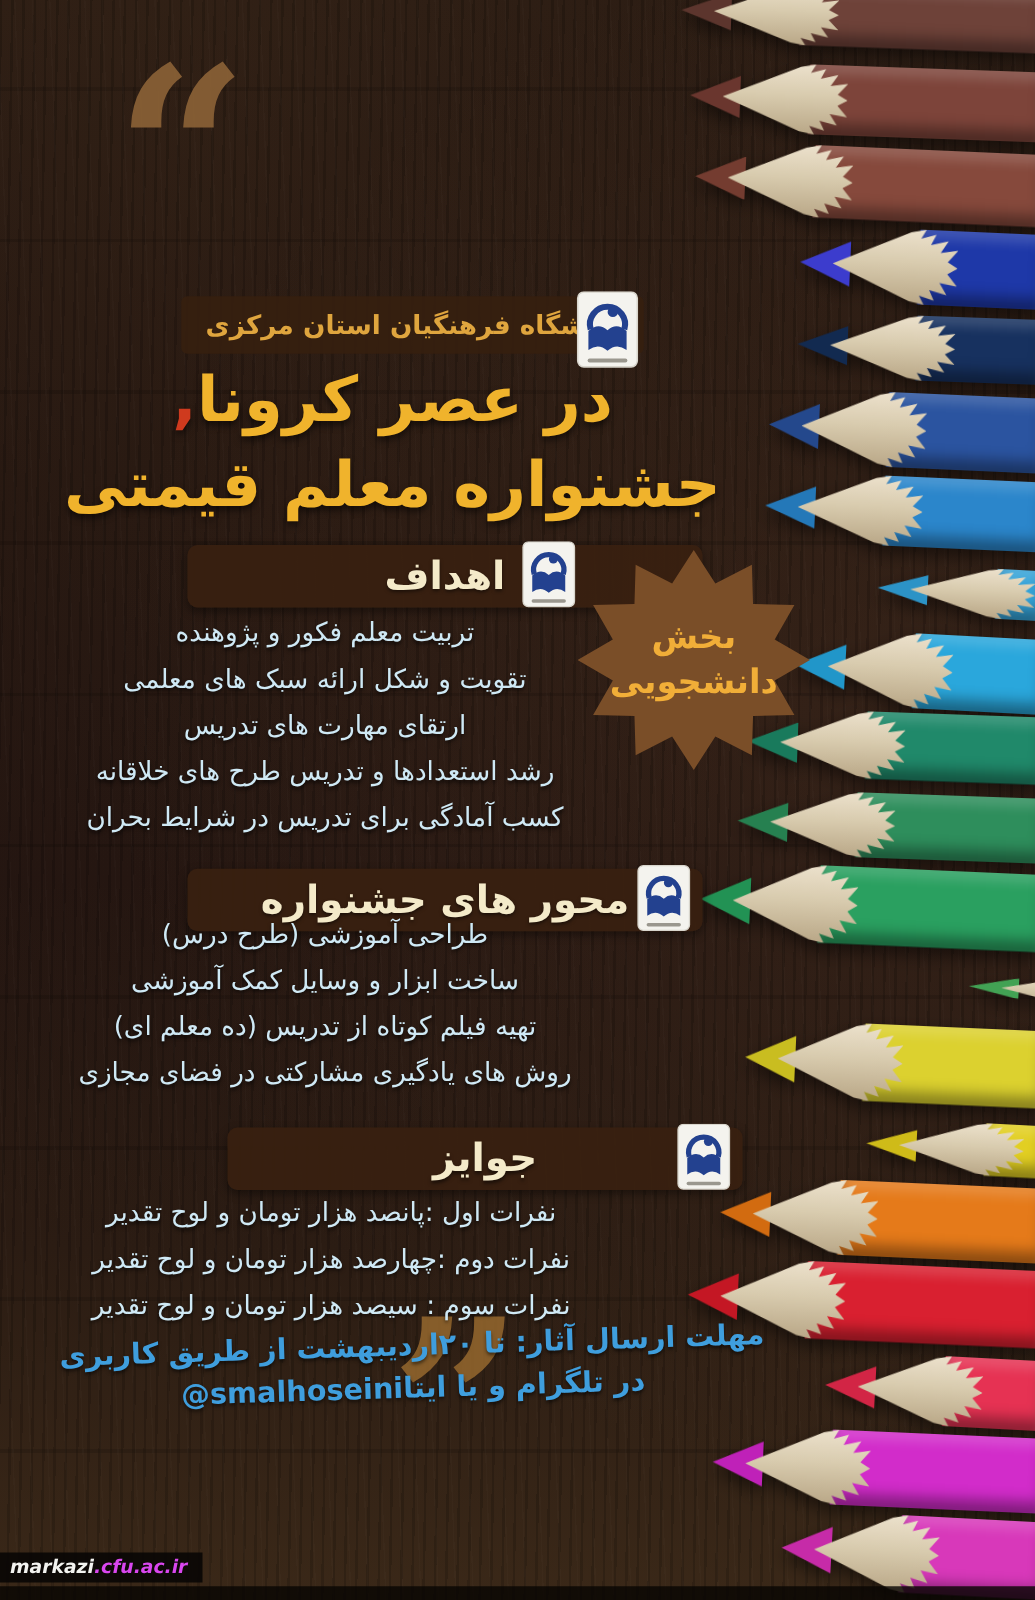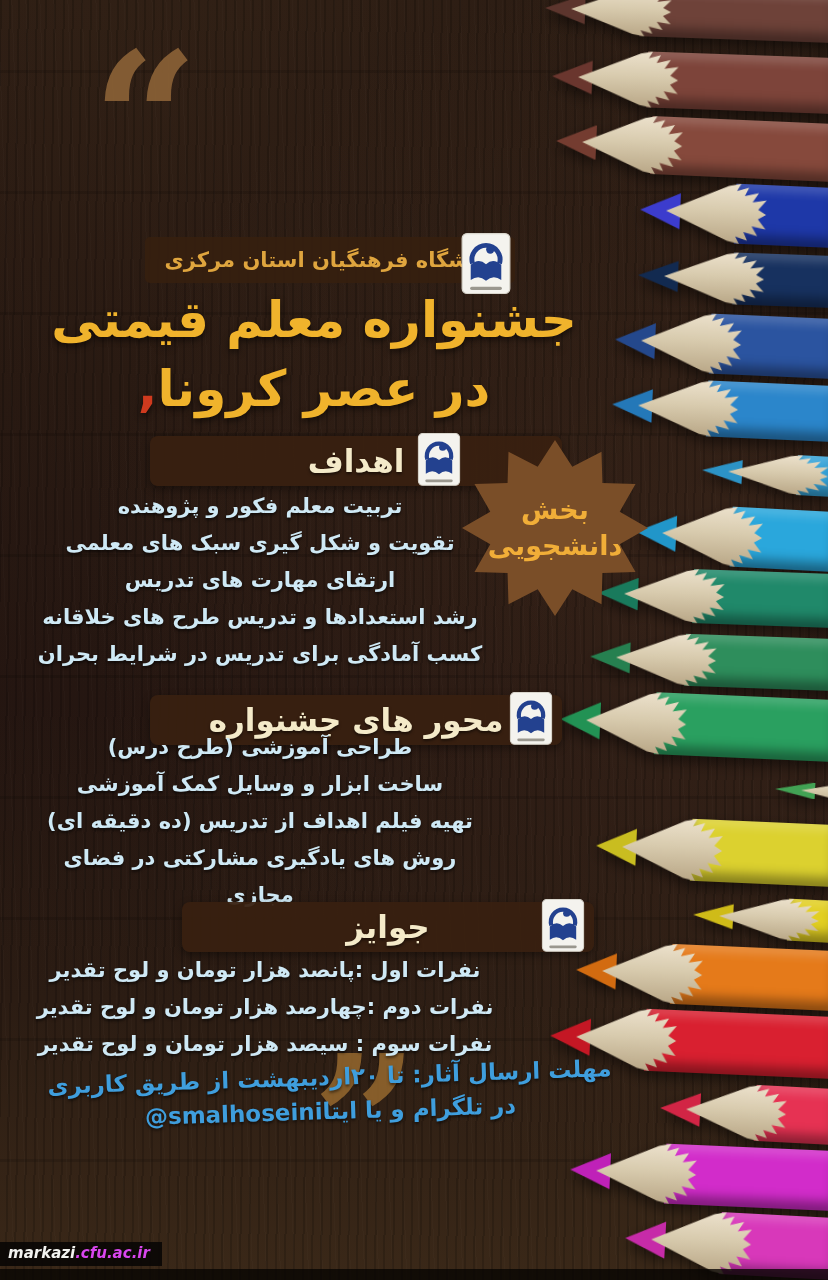--- a/index.html
+++ b/index.html
@@ -55,21 +55,21 @@
   .banner{position:absolute;left:150px;width:412px;height:50px;
     background:rgba(56,32,16,.94);border-radius:8px;box-shadow:0 3px 8px rgba(0,0,0,.4);}
   .banner .heading{display:block;text-align:center;line-height:50px;
     color:#f4eac9;font-weight:bold;font-size:31px;text-shadow:0 2px 3px rgba(0,0,0,.5);}
   .banner-goals{top:436px;}
   .banner-themes{top:675px;margin-top:20px;}
   .banner-prizes{top:902px;margin-left:32px;}
   .logo-goals{right:100px;top:-3px;width:46px;height:57px;}
   .logo-sec{right:8px;top:-3px;width:46px;height:57px;}
 
-  .list{position:absolute;text-align:center;color:#cfe9f5;font-weight:bold;
+  .list{position:absolute;text-align:center;color:#cfe9f5;font-weight:normal;
     font-size:21px;line-height:37px;text-shadow:0 2px 3px rgba(0,0,0,.6);}
   .list-goals{left:35px;top:488px;width:450px;}
   .list-themes{left:35px;top:729px;width:450px;}
   .list-prizes{left:25px;top:952px;width:480px;font-size:21px;}
 
   .badge{position:absolute;left:462px;top:440px;width:186px;height:176px;z-index:3;
     background:#7a4e28;
     clip-path:polygon(50% 0%, 59.3% 15.2%, 75% 6.7%, 75.5% 24.5%, 93.3% 25%, 84.8% 40.7%, 100% 50%, 84.8% 59.3%, 93.3% 75%, 75.5% 75.5%, 75% 93.3%, 59.3% 84.8%, 50% 100%, 40.7% 84.8%, 25% 93.3%, 24.5% 75.5%, 6.7% 75%, 15.2% 59.3%, 0% 50%, 15.2% 40.7%, 6.7% 25%, 24.5% 24.5%, 25% 6.7%, 40.7% 15.2%);
     display:flex;flex-direction:column;justify-content:center;align-items:center;
     color:#f1ae38;font-weight:bold;font-size:27px;line-height:36px;text-align:center;}
@@ -203,39 +203,39 @@
             <rect x="0.5" y="0.5" width="39" height="49" rx="4" fill="#f4f3ee" stroke="#d8d5cc"></rect>
             <path d="M9 25 A 11.5 11.5 0 1 1 31 25" fill="none" stroke="#23418f" stroke-width="4"></path>
             <circle cx="23.5" cy="13.5" r="3.4" fill="#23418f"></circle>
             <path d="M7.5 26 q6.5 -6 12.5 -0.5 q6 -5.5 12.5 0.5 v12.5 q-6.5 -5 -12.5 0.5 q-6 -5.5 -12.5 -0.5 z" fill="#23418f"></path>
             <rect x="7" y="44" width="26" height="2.6" rx="1.3" fill="#9a978e"></rect>
           </svg>
         </span>
     </div>
 
     <div class="title" dir="rtl">
+      <div><span>در عصر کرونا</span><span class="red-comma">,</span></div>
       <div>جشنواره معلم قیمتی</div>
-      <div><span>در عصر کرونا</span><span class="red-comma">,</span></div>
     </div>
 
     <div class="banner banner-goals">
       <span class="heading" dir="rtl">اهداف</span>
       <span class="logo logo-goals">
           <svg viewBox="0 0 40 54" xmlns="http://www.w3.org/2000/svg">
             <rect x="0.5" y="0.5" width="39" height="49" rx="4" fill="#f4f3ee" stroke="#d8d5cc"></rect>
             <path d="M9 25 A 11.5 11.5 0 1 1 31 25" fill="none" stroke="#23418f" stroke-width="4"></path>
             <circle cx="23.5" cy="13.5" r="3.4" fill="#23418f"></circle>
             <path d="M7.5 26 q6.5 -6 12.5 -0.5 q6 -5.5 12.5 0.5 v12.5 q-6.5 -5 -12.5 0.5 q-6 -5.5 -12.5 -0.5 z" fill="#23418f"></path>
             <rect x="7" y="44" width="26" height="2.6" rx="1.3" fill="#9a978e"></rect>
           </svg>
         </span>
     </div>
     <div class="list list-goals" dir="rtl">
       <div class="list-item">تربیت معلم فکور و پژوهنده</div>
-      <div class="list-item">تقویت و شکل گیری سبک های معلمی</div>
+      <div class="list-item">تقویت و شکل ارائه سبک های معلمی</div>
       <div class="list-item">ارتقای مهارت های تدریس</div>
       <div class="list-item">رشد استعدادها و تدریس طرح های خلاقانه</div>
       <div class="list-item">کسب آمادگی برای تدریس در شرایط بحران</div>
     </div>
 
     <div class="badge">
       <div>بخش</div>
       <div>دانشجویی</div>
     </div>
 
@@ -247,21 +247,21 @@
             <path d="M9 25 A 11.5 11.5 0 1 1 31 25" fill="none" stroke="#23418f" stroke-width="4"></path>
             <circle cx="23.5" cy="13.5" r="3.4" fill="#23418f"></circle>
             <path d="M7.5 26 q6.5 -6 12.5 -0.5 q6 -5.5 12.5 0.5 v12.5 q-6.5 -5 -12.5 0.5 q-6 -5.5 -12.5 -0.5 z" fill="#23418f"></path>
             <rect x="7" y="44" width="26" height="2.6" rx="1.3" fill="#9a978e"></rect>
           </svg>
         </span>
     </div>
     <div class="list list-themes" dir="rtl">
       <div class="list-item">طراحی آموزشی (طرح درس)</div>
       <div class="list-item">ساخت ابزار و وسایل کمک آموزشی</div>
-      <div class="list-item">تهیه فیلم اهداف از تدریس (ده دقیقه ای)</div>
+      <div class="list-item">تهیه فیلم کوتاه از تدریس (ده معلم ای)</div>
       <div class="list-item">روش های یادگیری مشارکتی در فضای مجازی</div>
     </div>
 
     <div class="banner banner-prizes">
       <span class="heading" dir="rtl">جوایز</span>
       <span class="logo logo-sec">
           <svg viewBox="0 0 40 54" xmlns="http://www.w3.org/2000/svg">
             <rect x="0.5" y="0.5" width="39" height="49" rx="4" fill="#f4f3ee" stroke="#d8d5cc"></rect>
             <path d="M9 25 A 11.5 11.5 0 1 1 31 25" fill="none" stroke="#23418f" stroke-width="4"></path>
             <circle cx="23.5" cy="13.5" r="3.4" fill="#23418f"></circle>

